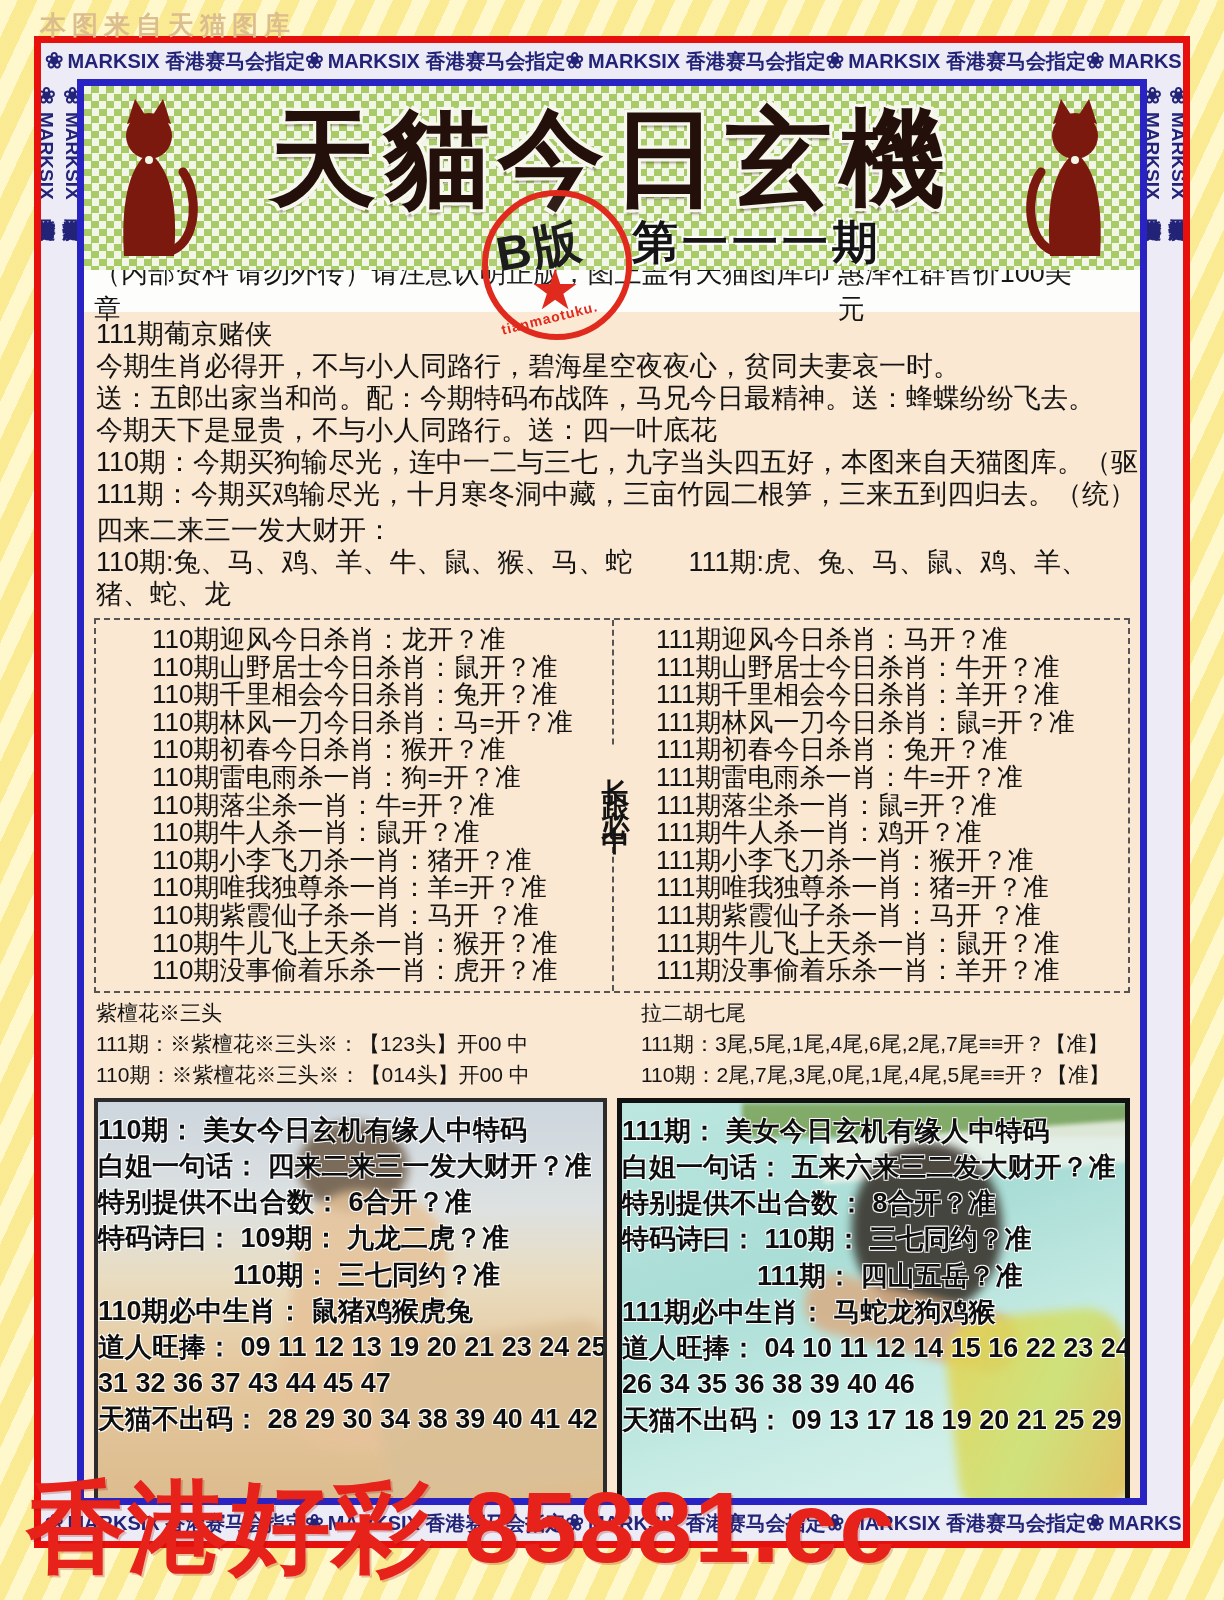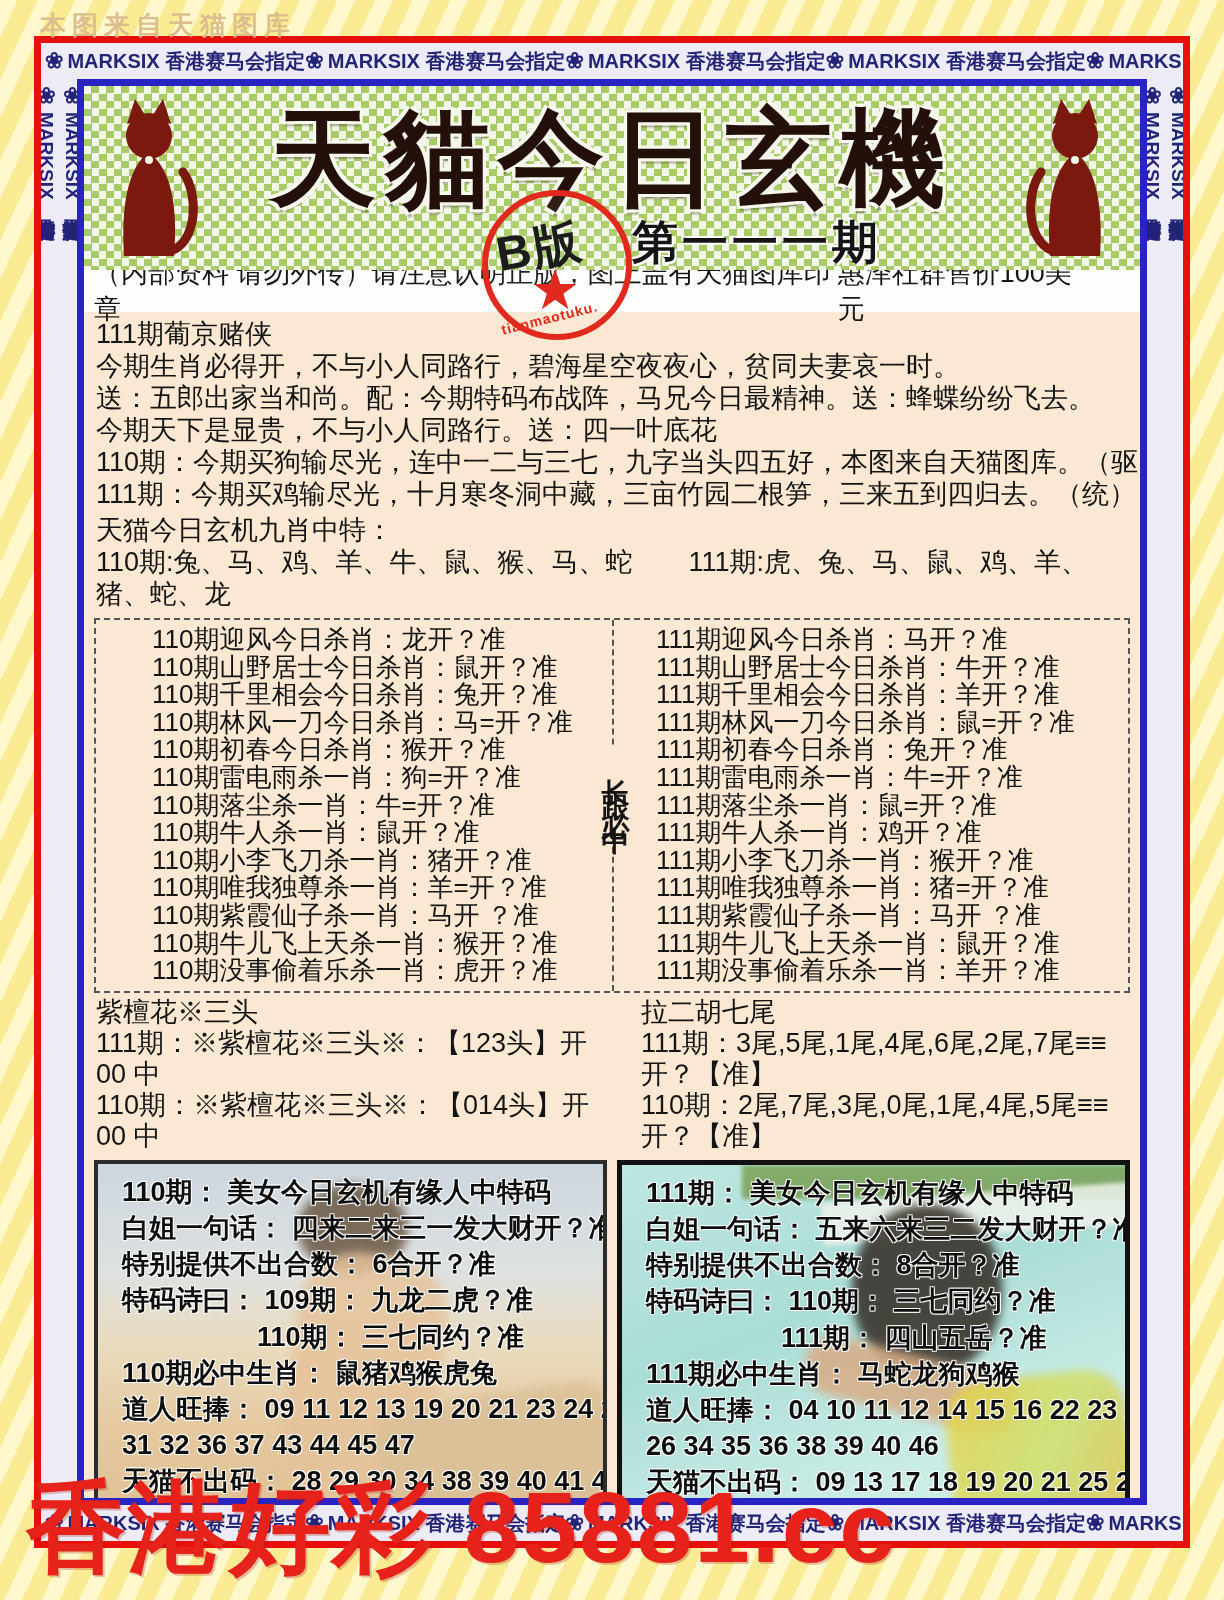--- a/index.html
+++ b/index.html
@@ -58,30 +58,30 @@
   .jiuxiao{padding:4px 8px 0 12px;font-size:27px;line-height:32px;color:#141414}
   .jiuxiao .row2 span{margin-right:56px}
   
   .killbox{margin:8px 10px 0 10px;border:2px dashed #555;position:relative;display:flex;padding:6px 0}
   .killcol{width:50%;font-size:26px;line-height:27.6px;color:#141414}
   .killcol.l{padding-left:56px;box-sizing:border-box}
   .killcol.r{padding-left:44px;box-sizing:border-box}
   .kill-divider{position:absolute;left:50%;top:0;bottom:0;border-left:2px dashed #555}
   .mid-label{position:absolute;left:calc(50% - 16px);top:128px;writing-mode:vertical-rl;font-size:28px;font-weight:bold;color:#141414;letter-spacing:16px;background:#fbe8d2;padding:8px 0;z-index:2}
   
-  .duo{display:flex;padding:4px 6px 0 12px;font-size:27px;line-height:31px;color:#141414}
+  .duo{display:flex;padding:4px 6px 0 12px;font-size:21px;line-height:31px;color:#141414}
   .duo .col{width:50%}
   .duo .col.r{padding-left:26px;box-sizing:border-box}
   
   .photos{display:flex;gap:10px;margin:8px 10px 0 10px}
   .pbox{position:relative;width:50%;height:412px;overflow:hidden;box-sizing:border-box}
   .pbox.l{border:4px solid #2c2c2c;background:linear-gradient(180deg,#cdd6de 0%,#dde1e1 26%,#e9dcc0 44%,#e5c89e 66%,#dcbc8e 100%)}
   .pbox.r{border:5px solid #111;background:linear-gradient(160deg,#bce7e0 0%,#a9ddd6 38%,#c6ebe4 66%,#def4ec 100%)}
   .deco{position:absolute;filter:blur(5px);opacity:.85}
-  .ptext{position:relative;z-index:3;padding:10px 8px 0 24px;font-size:27px;line-height:36.2px;color:#0e0e0e;font-weight:bold;
+  .ptext{position:relative;z-index:3;padding:10px 8px 0 0;font-size:27px;line-height:36.2px;color:#0e0e0e;font-weight:bold;
     text-shadow:-1px -1px 0 rgba(255,255,255,.9),1px -1px 0 rgba(255,255,255,.9),-1px 1px 0 rgba(255,255,255,.9),1px 1px 0 rgba(255,255,255,.9)}
   .ptext .line{white-space:nowrap}
 </style>
 </head>
 <body>
 
 <div class="wm-top">本图来自天猫图库</div>
 
 <div class="frame">
 
@@ -199,21 +199,21 @@
 
       <div class="line">今期生肖必得开，不与小人同路行，碧海星空夜夜心，贫同夫妻哀一时。</div>
           <div class="line">送：五郎出家当和尚。配：今期特码布战阵，马兄今日最精神。送：蜂蝶纷纷飞去。</div>
           <div class="line">今期天下是显贵，不与小人同路行。送：四一叶底花</div>
           <div class="line">110期：今期买狗输尽光，连中一二与三七，九字当头四五好，本图来自天猫图库。（驱）</div>
           <div class="line">111期：今期买鸡输尽光，十月寒冬洞中藏，三亩竹园二根笋，三来五到四归去。（统）</div>
         </div>
     </div>
 
     <div class="jiuxiao">
-      <div>天猫今日玄机九肖中特：</div>
+      <div>四来二来三一发大财开：</div>
       <div class="row2">
         <span>110期:兔、马、鸡、羊、牛、鼠、猴、马、蛇</span><span>111期:虎、兔、马、鼠、鸡、羊、猪、蛇、龙</span>
       </div>
     </div>
 
     <div class="killbox">
       <div class="killcol l">
 
       <div>110期迎风今日杀肖：龙开？准</div>
           <div>110期山野居士今日杀肖：鼠开？准</div>

